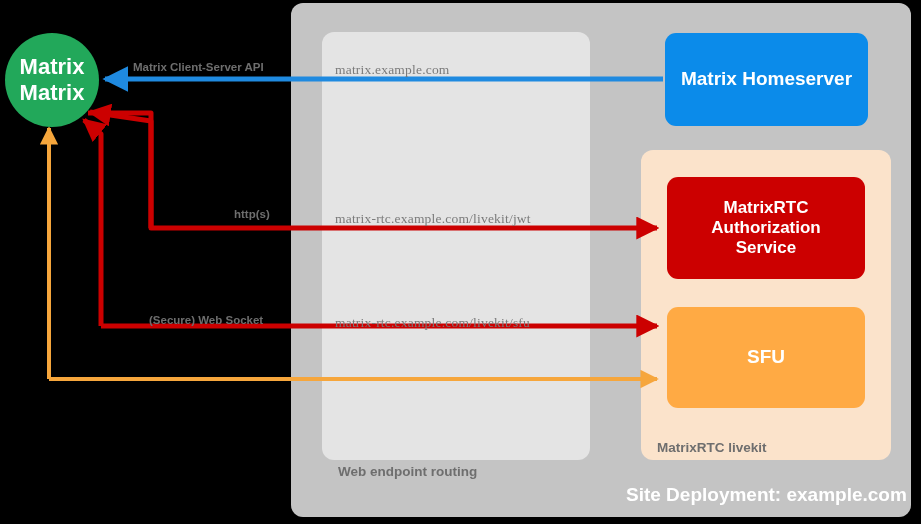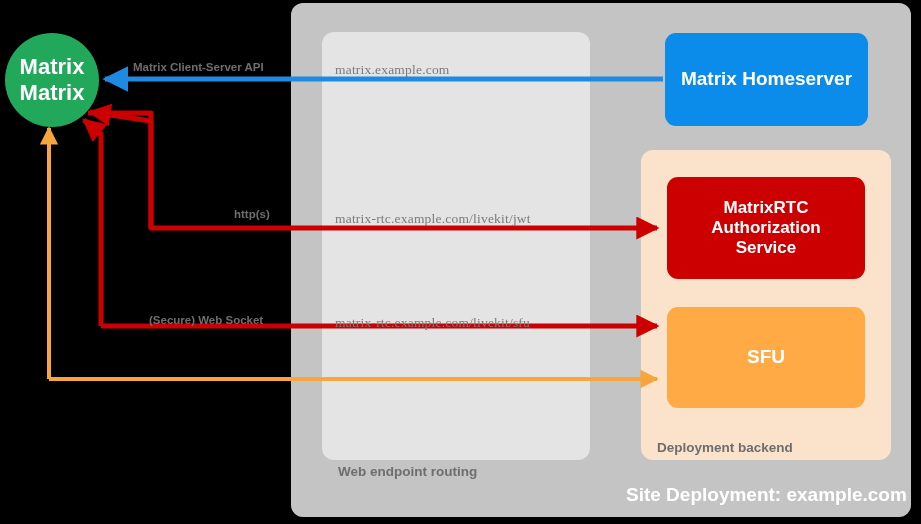--- a/index.html
+++ b/index.html
@@ -134,17 +134,17 @@
 
 
   <div class="mono-label" style="left:335px; top:62px;">matrix.example.com</div>
 
   <div class="mono-label" style="left:335px; top:211px;">matrix-rtc.example.com/livekit/jwt</div>
 
   <div class="mono-label" style="left:335px; top:315px;">matrix-rtc.example.com/livekit/sfu</div>
 
   <div class="group-label" style="left:338px; top:440px;margin-top:24px;">Web endpoint routing</div>
 
-  <div class="group-label" style="left:657px; top:440px;">Deployment backend</div>
+  <div class="group-label" style="left:657px; top:440px;">MatrixRTC livekit</div>
 
   <div class="deploy-label" style="left:626px; top:484px;">Site Deployment: example.com</div>
 
 </div>
 
 </body></html>

